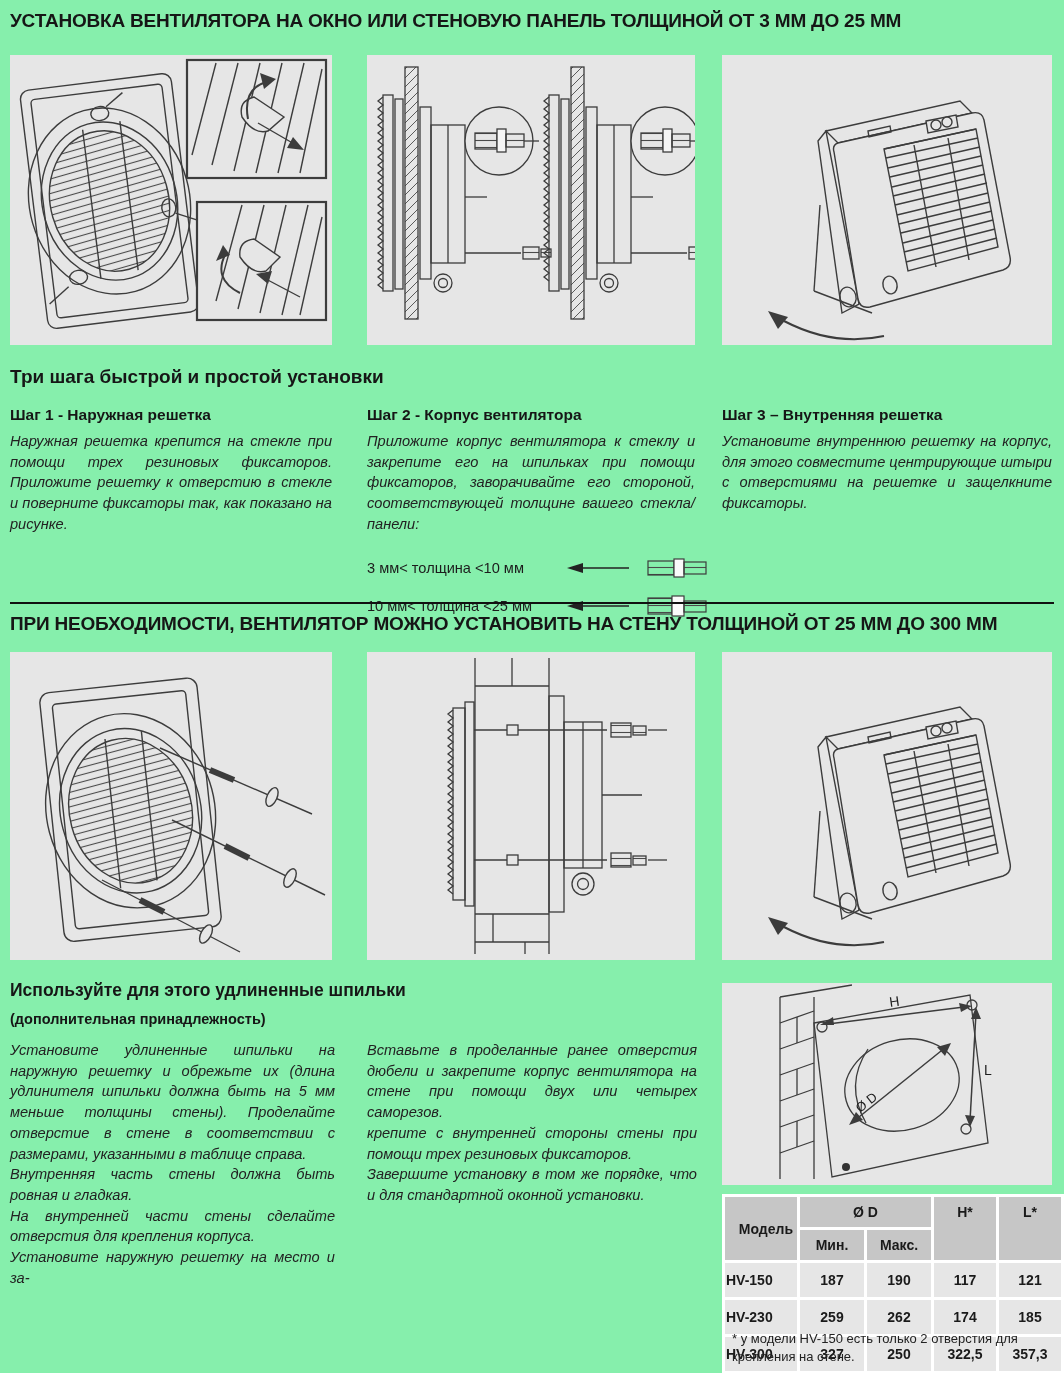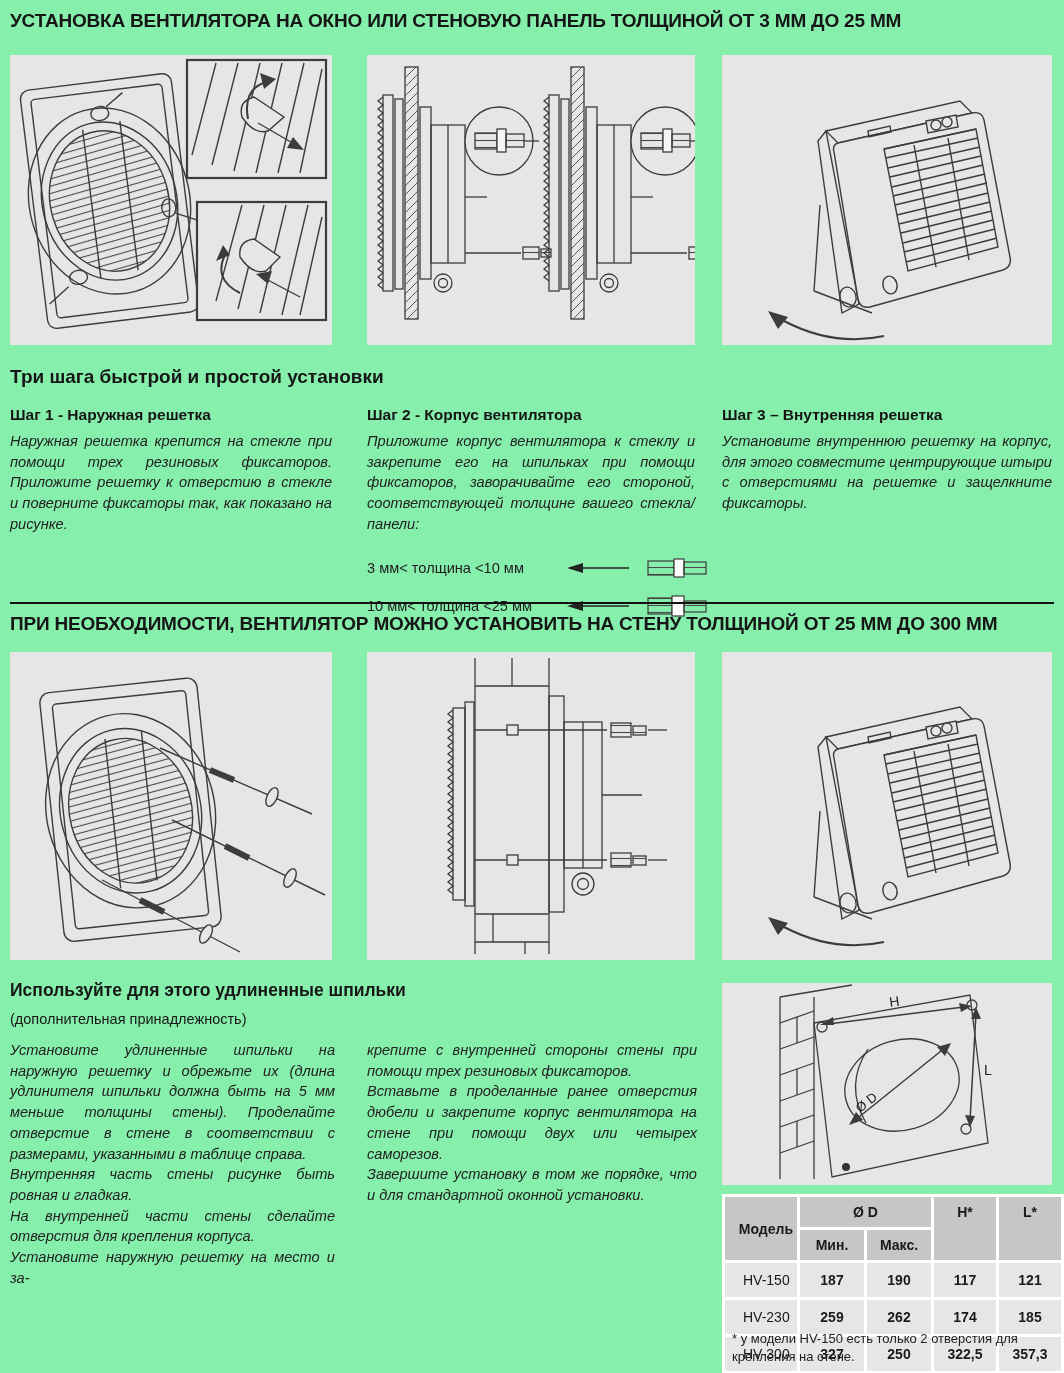--- a/index.html
+++ b/index.html
@@ -11,28 +11,28 @@
   .panel{background:#e6e6e6;}
   .subtitle{font-size:19px;font-weight:bold;color:#161616;}
   .step-heading{font-size:15.5px;font-weight:bold;margin-bottom:7px;color:#161616;}
   .body-text{font-size:14.6px;line-height:1.42;text-align:justify;color:#222;font-style:italic;}
   .thick-row{display:flex;align-items:center;margin-top:16px;}
   .thick-label{font-size:14.6px;width:172px;flex:0 0 auto;}
   .thick-arrow{margin-left:24px;flex:0 0 auto;}
   .thick-icon{margin-left:14px;flex:0 0 auto;}
   .divider{background:#111;height:2px;}
   .sec2-subtitle{font-size:17.5px;font-weight:bold;color:#161616;}
-  .sec2-note{font-size:14.5px;font-weight:normal;color:#161616;margin-top:5px;}
+  .sec2-note{font-size:14.5px;font-weight:bold;color:#161616;margin-top:5px;}
   .para{margin-bottom:0;}
   table.dim{border-collapse:separate;border-spacing:3px;background:#fff;table-layout:fixed;width:334px;font-size:14px;}
   table.dim th{background:#c6c6c6;font-weight:bold;color:#1a1a1a;}
   table.dim td{background:#e6e6e6;color:#1a1a1a;font-weight:bold;}
   table.dim th,table.dim td{padding:4px 4px;text-align:center;vertical-align:middle;}
   table.dim th.model-h{text-align:right;padding-left:9px;}
-  table.dim td.model-c{text-align:left;padding-left:18px;font-weight:normal;}
+  table.dim td.model-c{text-align:left;padding-left:1px;font-weight:bold;}
   table.dim th.span-top{vertical-align:top;padding-top:7px;}
   table.dim tr.hdr1 th{height:22px;}
   table.dim tr.hdr2 th{height:22px;}
   table.dim tr.body-r td{height:26px;}
   .footnote{font-size:13px;line-height:1.35;color:#222;}
   svg{display:block;}
   svg text{font-family:"Liberation Sans",sans-serif;}
 </style>
 </head>
 <body>
@@ -335,28 +335,28 @@
         <polygon points="46,256 66,262 56,274" fill="#3c3c3c" stroke="none"></polygon>
       </g>
     </svg>
   </div>
 
   <h2 class="abs sec2-subtitle" style="left:10px;top:980px;">Используйте для этого удлиненные шпильки</h2>
   <h3 class="abs sec2-note" style="left:10px;top:1006px;font-size:14.5px;">(дополнительная принадлежность)</h3>
 
   <div class="abs body-text" style="left:10px;top:1040px;width:325px;">
     <p class="para">Установите удлиненные шпильки на наружную решетку и обрежьте их (длина удлинителя шпильки должна быть на 5 мм меньше толщины стены). Проделайте отверстие в стене в соответствии с размерами, указанными в таблице справа.</p>
-    <p class="para">Внутренняя часть стены рисунке быть ровная и гладкая.</p>
+    <p class="para">Внутренняя часть стены должна быть ровная и гладкая.</p>
     <p class="para">На внутренней части стены сделайте отверстия для крепления корпуса.</p>
     <p class="para">Установите наружную решетку на место и за-</p>
   </div>
 
   <div class="abs body-text" style="left:367px;top:1040px;width:330px;">
+    <p class="para">Вставьте в проделанные ранее отверстия дюбели и закрепите корпус вентилятора на стене при помощи двух или четырех саморезов.</p>
     <p class="para">крепите с внутренней стороны стены при помощи трех резиновых фиксаторов.</p>
-    <p class="para">Вставьте в проделанные ранее отверстия дюбели и закрепите корпус вентилятора на стене при помощи двух или четырех саморезов.</p>
     <p class="para">Завершите установку в том же порядке, что и для стандартной оконной установки.</p>
   </div>
 
   <div class="abs panel" style="left:722px;top:983px;width:330px;height:202px;">
     <svg width="330" height="202" viewBox="0 0 330 202">
       <g stroke="#3c3c3c" fill="none" stroke-width="1.3">
         <line x1="58" y1="14" x2="58" y2="196"></line>
           <line x1="92" y1="14" x2="92" y2="196"></line>
         <line x1="58" y1="40" x2="92" y2="28"></line>
           <line x1="58" y1="66" x2="92" y2="54"></line>

